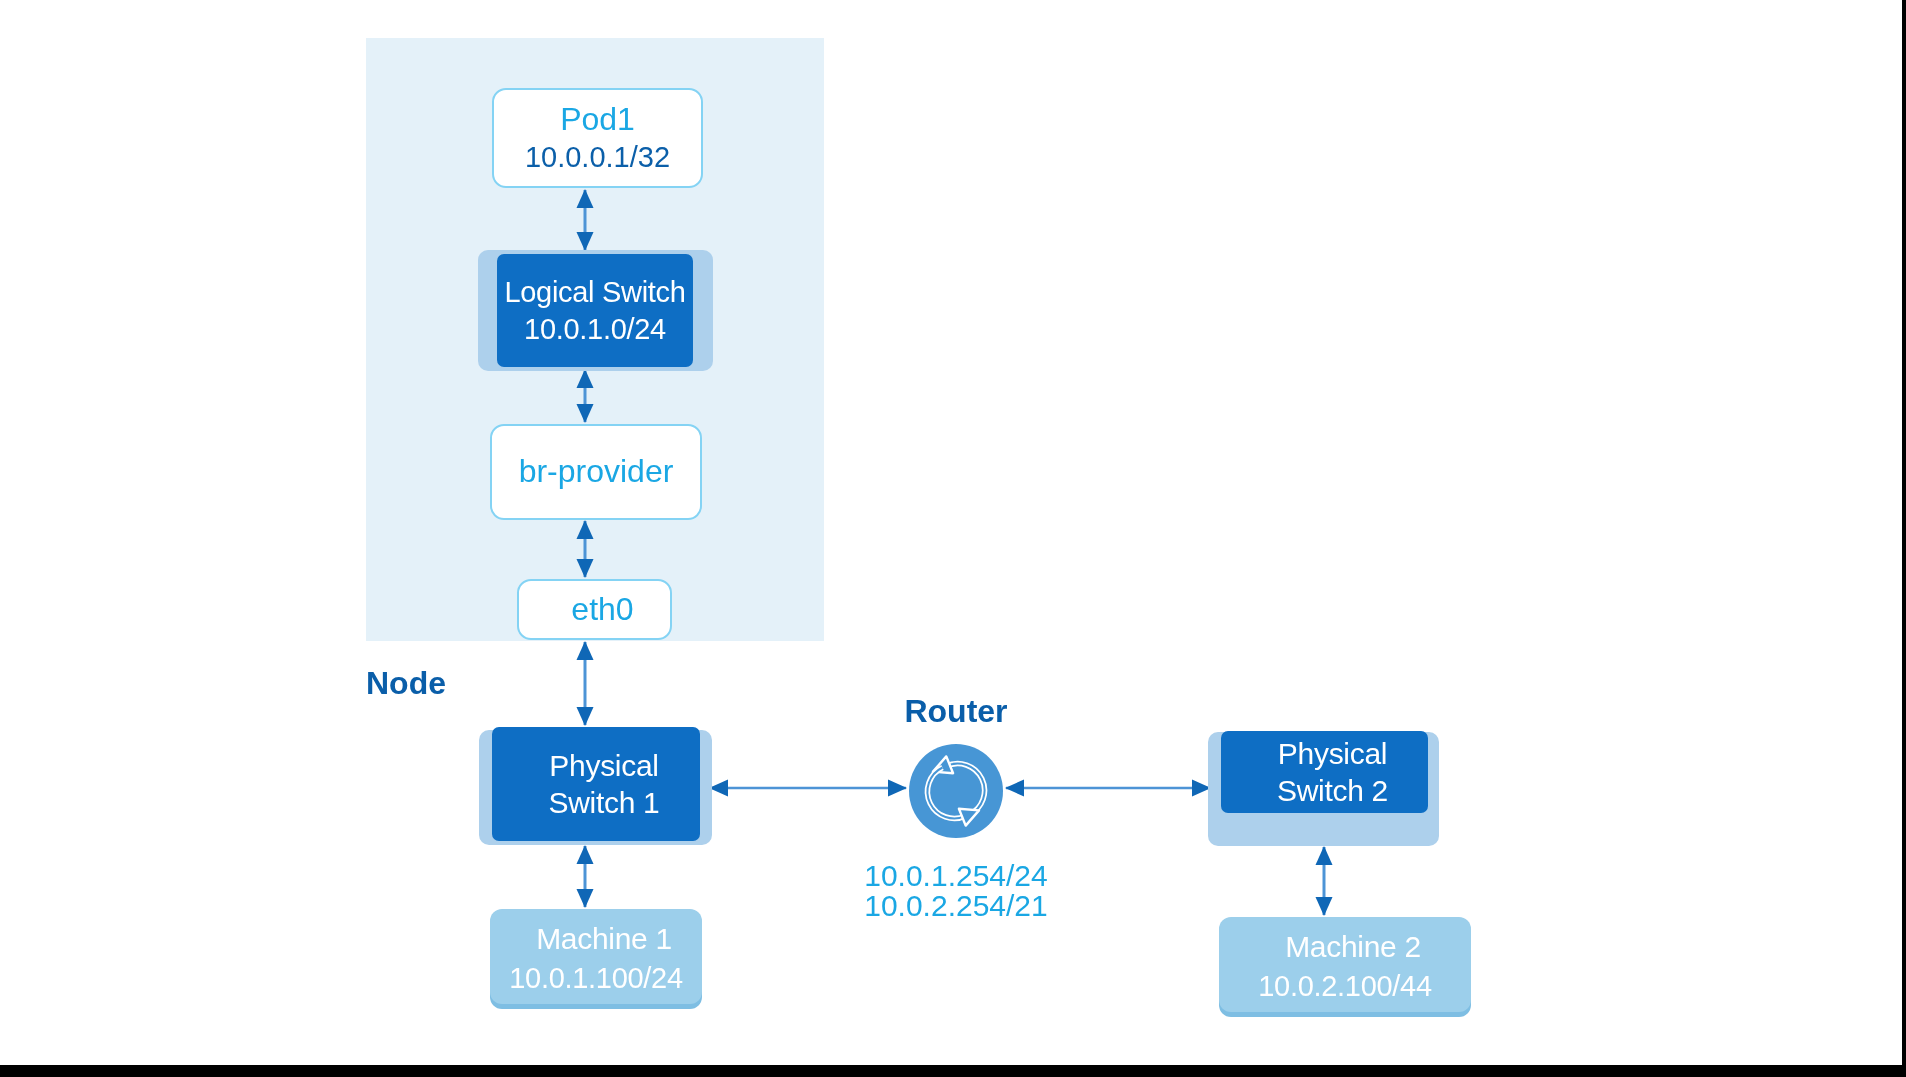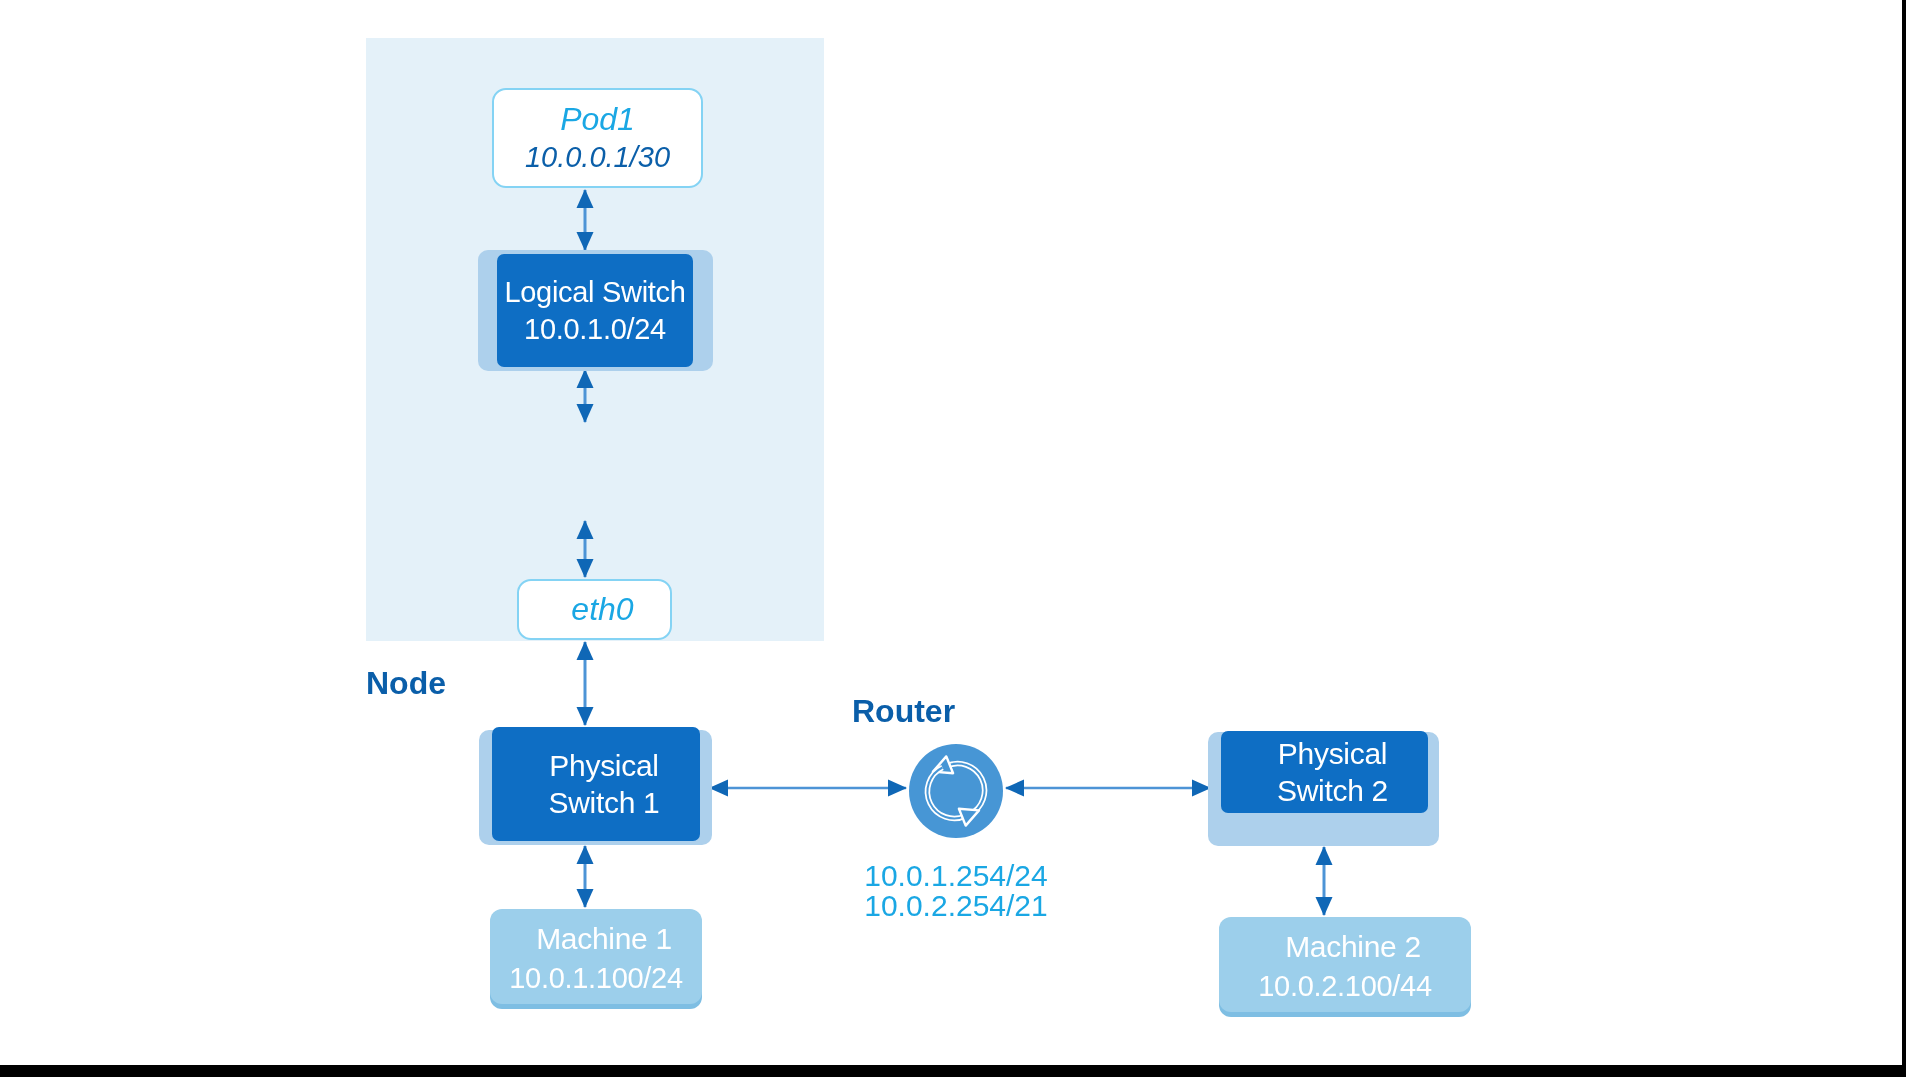--- a/index.html
+++ b/index.html
@@ -28,21 +28,21 @@
                   background:var(--container-bg);z-index:1;}
 
   .connectors{left:0;top:0;width:1906px;height:1077px;z-index:2;}
   .connectors line{stroke:var(--arrow-shaft);}
   .connectors line.v{stroke-width:3px;}
   .connectors line.h{stroke-width:2.5px;}
   .ah{fill:var(--arrow-head);}
 
   .white-box{background:#ffffff;border:2px solid var(--white-box-border);
              border-radius:14px;z-index:3;
-             display:flex;flex-direction:column;align-items:center;justify-content:center;gap:5px;font-style:italic;}
+             display:flex;flex-direction:column;align-items:center;justify-content:center;gap:5px;}
   .blue-box{background:var(--primary-blue);border-radius:7px;z-index:4;
             display:flex;flex-direction:column;align-items:center;justify-content:center;gap:6px;
             color:#ffffff;}
   .blue-shadow{background:var(--shadow-blue);border-radius:10px;z-index:3;}
   .machine-box{background:var(--machine-blue);border-radius:12px;z-index:3;
                box-shadow:0 5px 0 var(--machine-shadow);
                display:flex;flex-direction:column;align-items:center;justify-content:center;gap:5px;
                color:#ffffff;}
 
   .cyan-title{color:var(--cyan-text);font-size:32px;line-height:1.05;}
@@ -52,21 +52,21 @@
   .wrap-name{width:150px;text-align:center;}
 
   .pod1-box{left:492px;top:88px;width:211px;height:100px;}
   .ls-shadow{left:478px;top:250px;width:235px;height:121px;}
   .ls-box{left:497px;top:254px;width:196px;height:113px;}
   .br-box{left:490px;top:424px;width:212px;height:96px;}
   .eth0-box{left:517px;top:579px;width:155px;height:61px;padding-left:16px;}
 
   .group-label{color:var(--label-blue);font-weight:bold;font-size:32px;z-index:3;}
   .node-label{left:366px;top:665px;width:140px;}
-  .router-label{left:852px;top:693px;width:208px;text-align:left;}
+  .router-label{left:852px;top:693px;width:208px;text-align:center;}
 
   .ps1-shadow{left:479px;top:730px;width:233px;height:115px;}
   .ps1-box{left:492px;top:727px;width:208px;height:114px;}
   .machine1-box{left:490px;top:909px;width:212px;height:95px;}
 
   .router-icon{left:908px;top:743px;width:96px;height:96px;z-index:3;}
   .router-ips{left:836px;top:861px;width:240px;text-align:center;z-index:3;
               color:var(--cyan-text);font-size:30px;line-height:1.0;}
 
   .ps2-shadow{left:1208px;top:732px;width:231px;height:114px;}
@@ -94,29 +94,32 @@
     <line class="v" x1="585" y1="521" x2="585" y2="577" marker-start="url(#head)" marker-end="url(#head)"></line>
     <line class="v" x1="585" y1="642" x2="585" y2="725" marker-start="url(#head)" marker-end="url(#head)"></line>
     <line class="v" x1="585" y1="846" x2="585" y2="907" marker-start="url(#head)" marker-end="url(#head)"></line>
     <line class="v" x1="1324" y1="847" x2="1324" y2="915" marker-start="url(#head)" marker-end="url(#head)"></line>
     <line class="h" x1="710" y1="788" x2="906" y2="788" marker-start="url(#head)" marker-end="url(#head)"></line>
     <line class="h" x1="1006" y1="788" x2="1210" y2="788" marker-start="url(#head)" marker-end="url(#head)"></line>
   </svg>
 
   <div class="abs white-box pod1-box">
     <div class="cyan-title">Pod1</div>
-    <div class="dark-ip">10.0.0.1/30</div>
+    <div class="dark-ip">10.0.0.1/32</div>
   </div>
 
   <div class="abs blue-shadow ls-shadow"></div>
   <div class="abs blue-box ls-box">
     <div class="white-sub">Logical Switch</div>
     <div class="white-sub">10.0.1.0/24</div>
   </div>
 
+  <div class="abs white-box br-box">
+    <div class="cyan-title">br-provider</div>
+  </div>
 
   <div class="abs white-box eth0-box">
     <div class="cyan-title">eth0</div>
   </div>
 
   <div class="abs group-label node-label">Node</div>
 
   <div class="abs blue-shadow ps1-shadow"></div>
   <div class="abs blue-box ps1-box">
     <div class="white-title wrap-name">Physical Switch 1</div>

